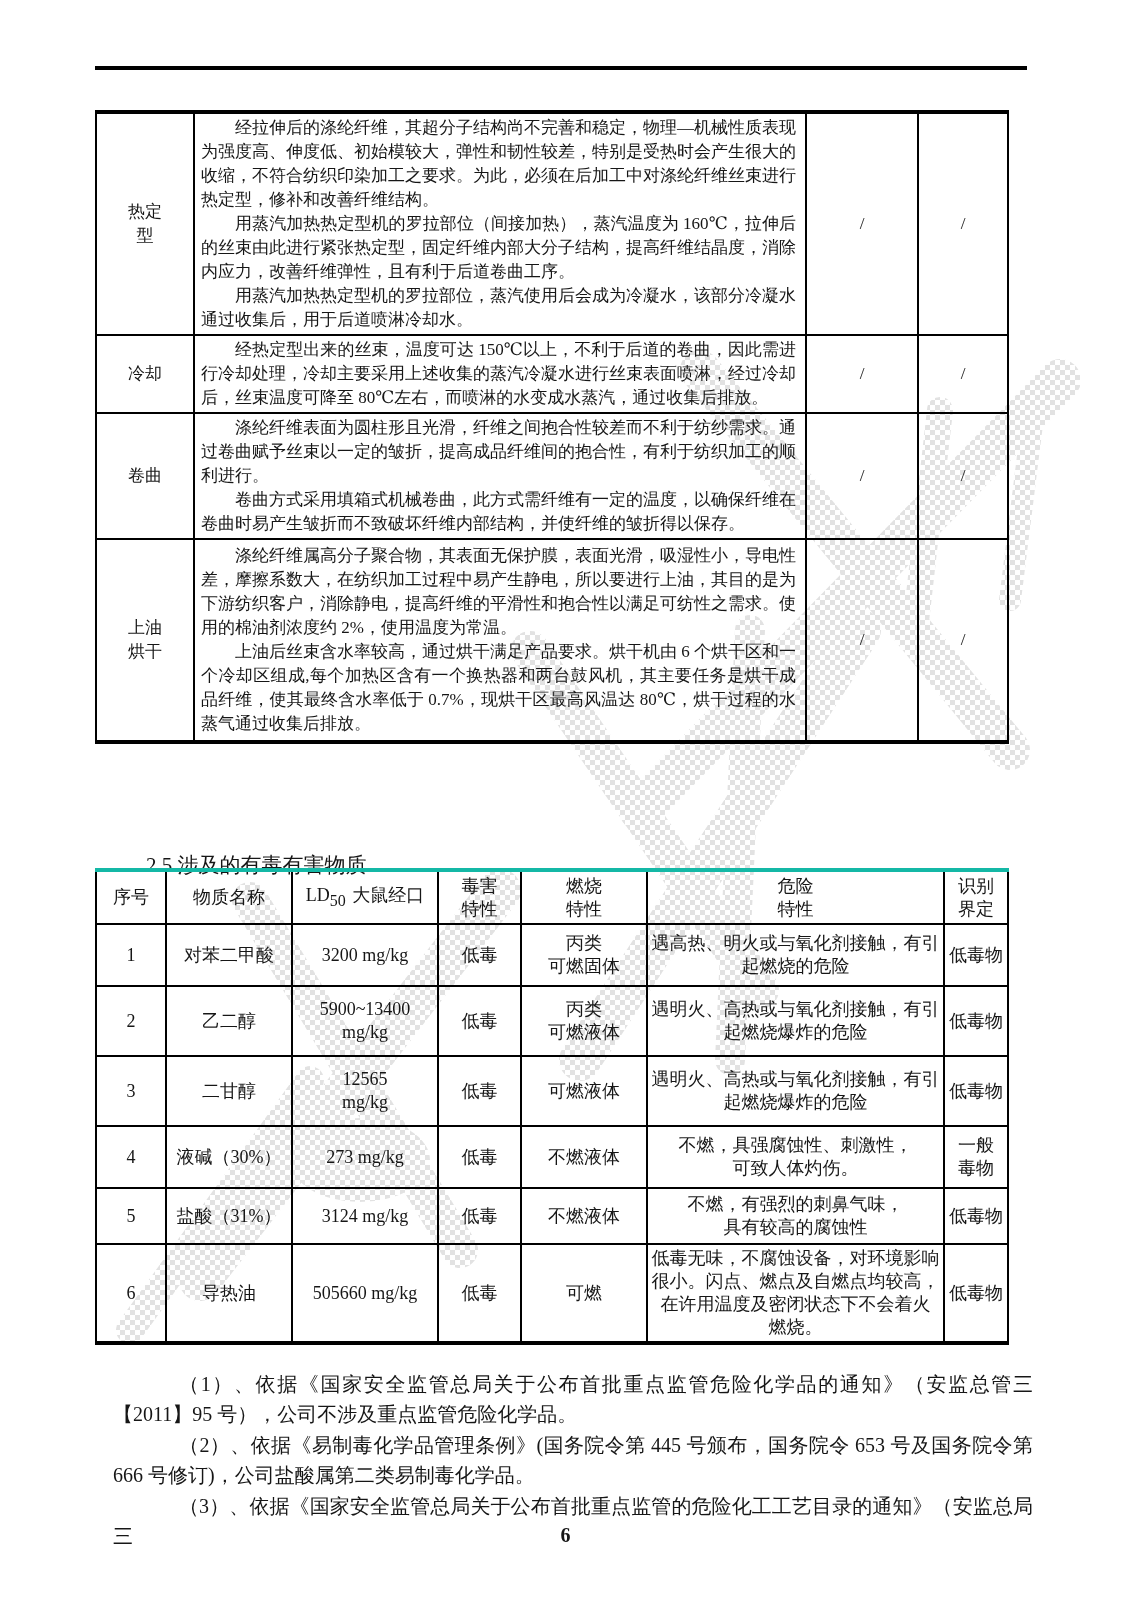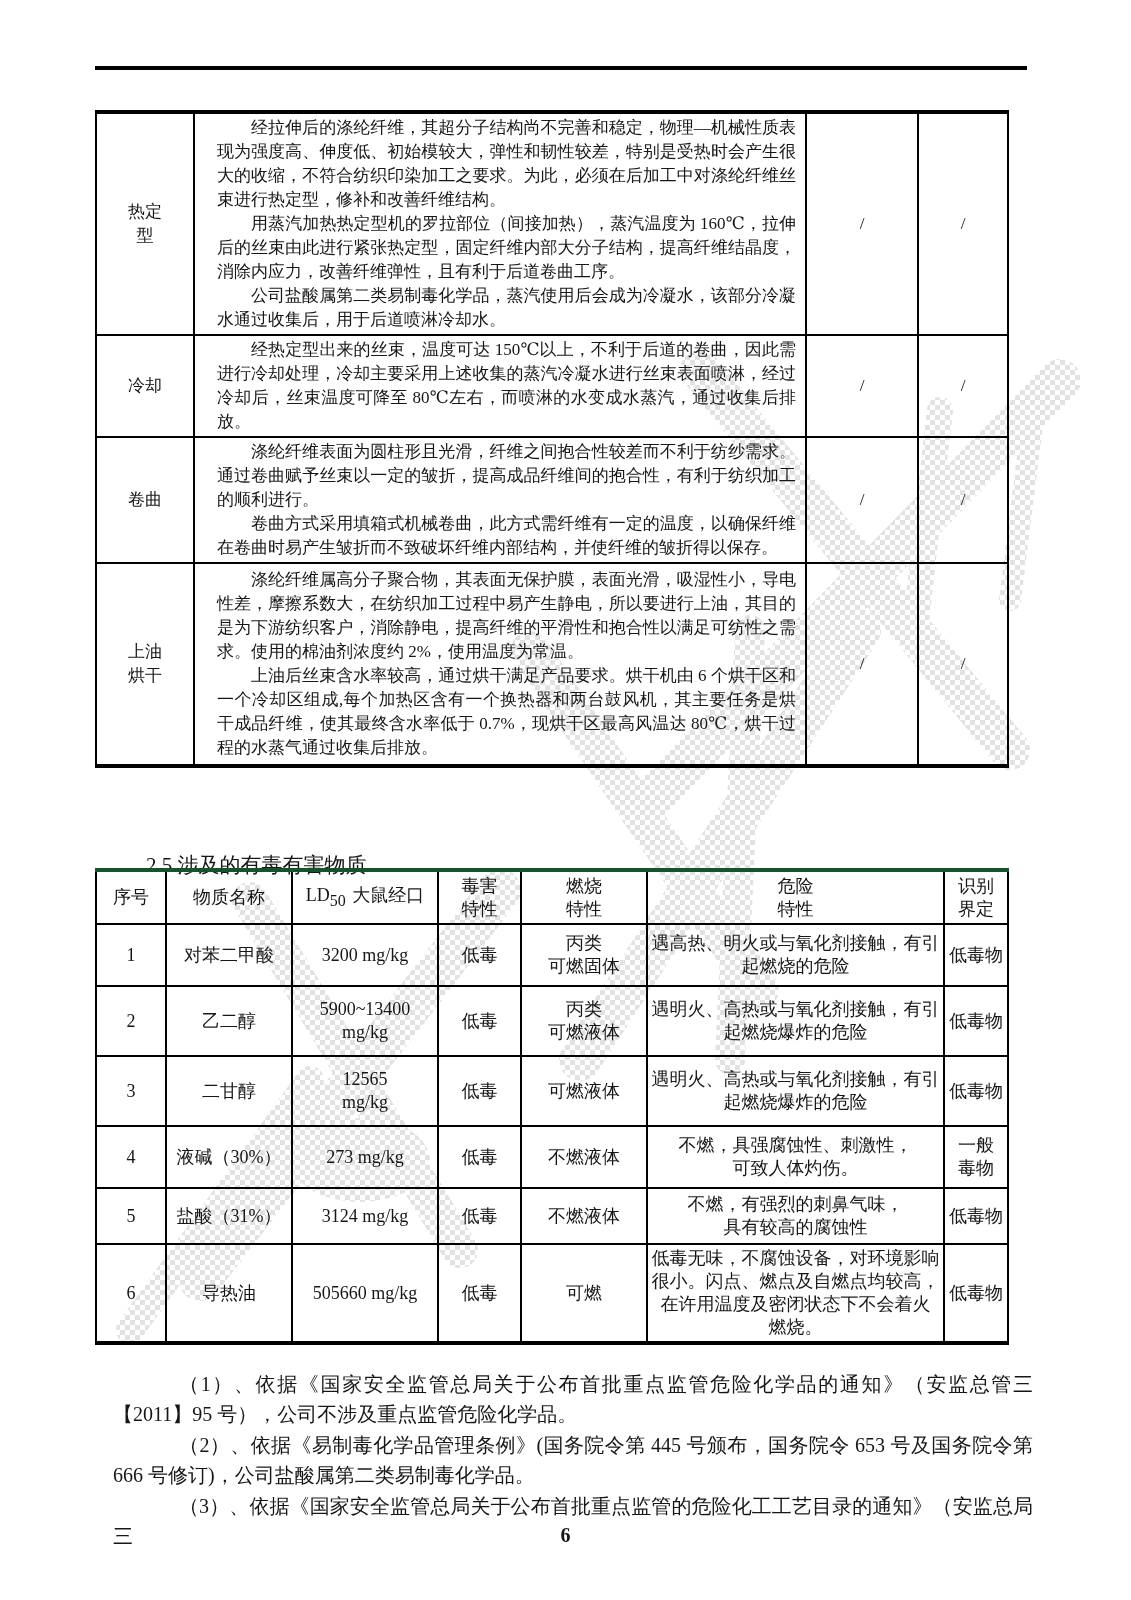--- a/index.html
+++ b/index.html
@@ -14,31 +14,31 @@
   table{border-collapse:collapse;table-layout:fixed;width:912px;}
   td,th{border:2px solid #000;overflow:hidden;}
 
   .t1-wrap{position:absolute;left:95px;top:110px;width:916px;height:722px;overflow:hidden;}
   .t1{border-top:4px solid #000;border-bottom:4px solid #000;}
   .t1 td{font-size:17px;line-height:24px;}
   .t1 .stage{
     text-align:center;vertical-align:middle;white-space:pre-line;
     padding:2px 4px;
   }
-  .t1 .desc{vertical-align:middle;padding:2px 9px 2px 22px;}
+  .t1 .desc{vertical-align:middle;padding:2px 9px 2px 6px;}
   .t1 .desc p{margin:0;text-indent:2em;text-align:justify;}
   .t1 .slash{text-align:center;vertical-align:middle;}
 
   .heading{
     position:absolute;left:130px;top:836px;margin:16px;
     font-size:21px;font-weight:normal;line-height:26px;
   }
 
   .t2-wrap{position:absolute;left:95px;top:868px;width:916px;height:492px;overflow:hidden;}
-  .t2{border-top:4px solid #14532d;border-bottom:4px solid #000;}
+  .t2{border-top:4px solid #14b8a6;border-bottom:4px solid #000;}
   .t2 th,.t2 td{
     font-size:18px;line-height:23px;font-weight:normal;
     text-align:center;vertical-align:middle;white-space:pre-line;
     padding:2px 3px;
   }
   .t2 .sub{font-size:16px;vertical-align:sub;}
   .t2 .ld-suffix{margin-left:.35em;}
 
   .notes{position:absolute;left:112px;top:1368px;width:922px;}
   .notes p{
@@ -87,21 +87,21 @@
           <col style="width:112px">
           <col style="width:90px">
         </colgroup>
       <tbody>
         <tr style="height:218px">
           <td class="stage">热定
 型</td>
           <td class="desc">
             <p>经拉伸后的涤纶纤维，其超分子结构尚不完善和稳定，物理—机械性质表现为强度高、伸度低、初始模较大，弹性和韧性较差，特别是受热时会产生很大的收缩，不符合纺织印染加工之要求。为此，必须在后加工中对涤纶纤维丝束进行热定型，修补和改善纤维结构。</p>
             <p>用蒸汽加热热定型机的罗拉部位（间接加热），蒸汽温度为 160℃，拉伸后的丝束由此进行紧张热定型，固定纤维内部大分子结构，提高纤维结晶度，消除内应力，改善纤维弹性，且有利于后道卷曲工序。</p>
-            <p>公司盐酸属第二类易制毒化学品，蒸汽使用后会成为冷凝水，该部分冷凝水通过收集后，用于后道喷淋冷却水。</p>
+            <p>用蒸汽加热热定型机的罗拉部位，蒸汽使用后会成为冷凝水，该部分冷凝水通过收集后，用于后道喷淋冷却水。</p>
           </td>
           <td class="slash">/</td>
           <td class="slash">/</td>
         </tr>
         <tr style="height:78px">
           <td class="stage">冷却</td>
           <td class="desc">
             <p>经热定型出来的丝束，温度可达 150℃以上，不利于后道的卷曲，因此需进行冷却处理，冷却主要采用上述收集的蒸汽冷凝水进行丝束表面喷淋，经过冷却后，丝束温度可降至 80℃左右，而喷淋的水变成水蒸汽，通过收集后排放。</p>
           </td>
           <td class="slash">/</td>

